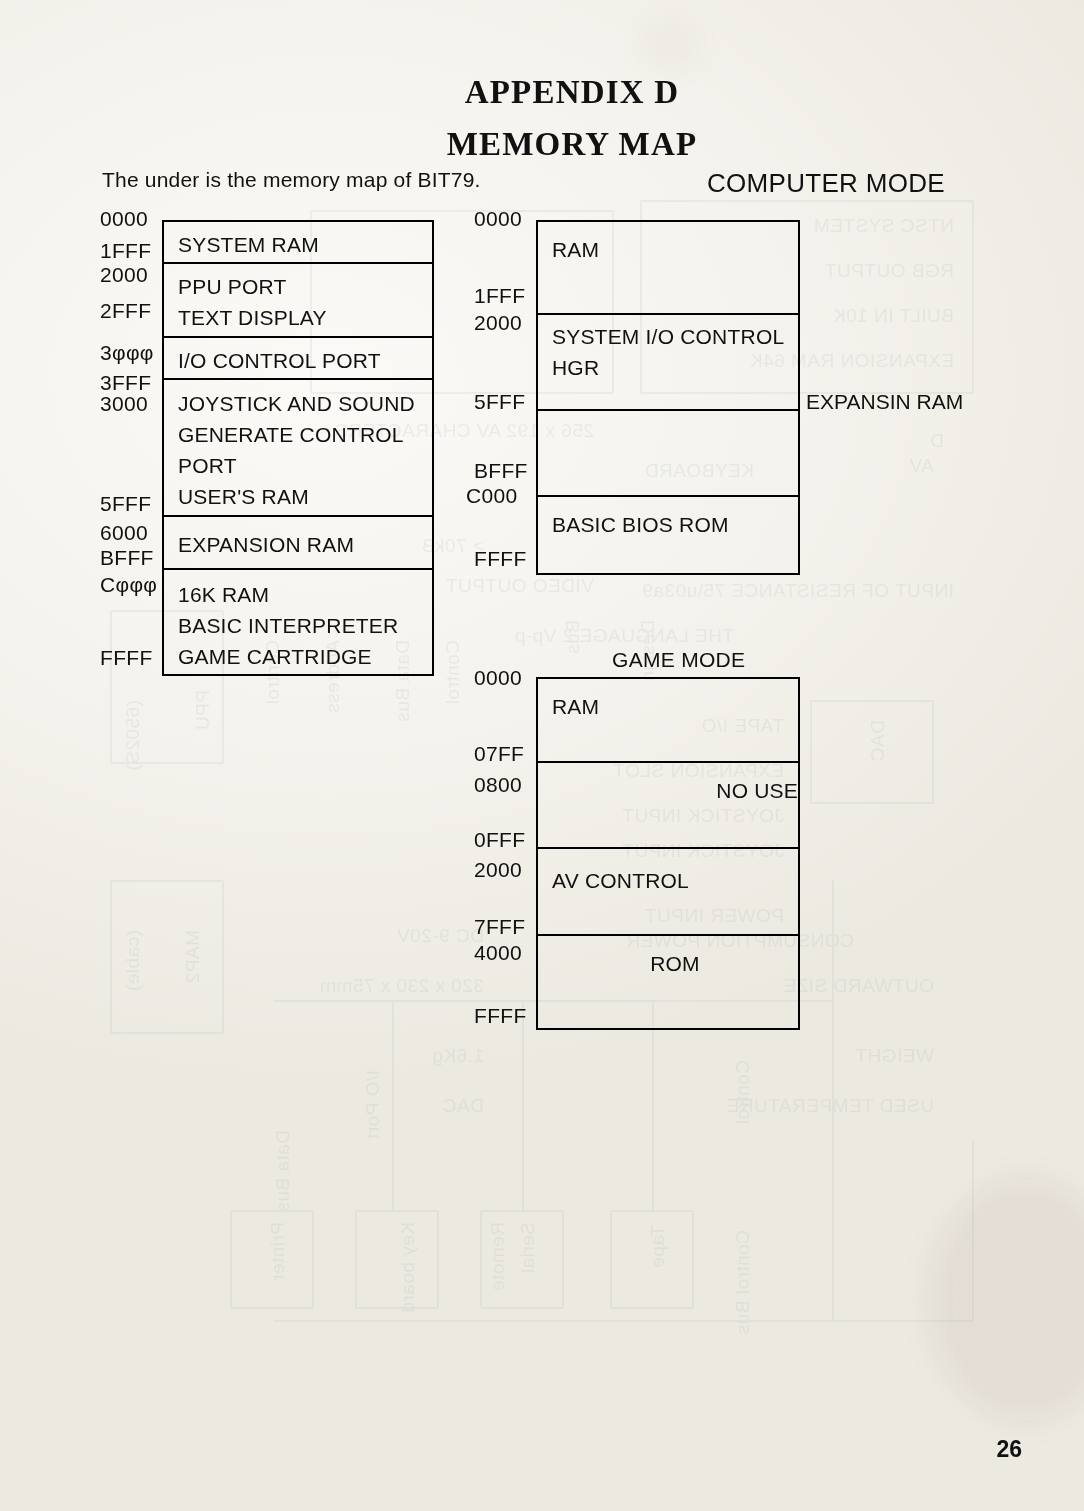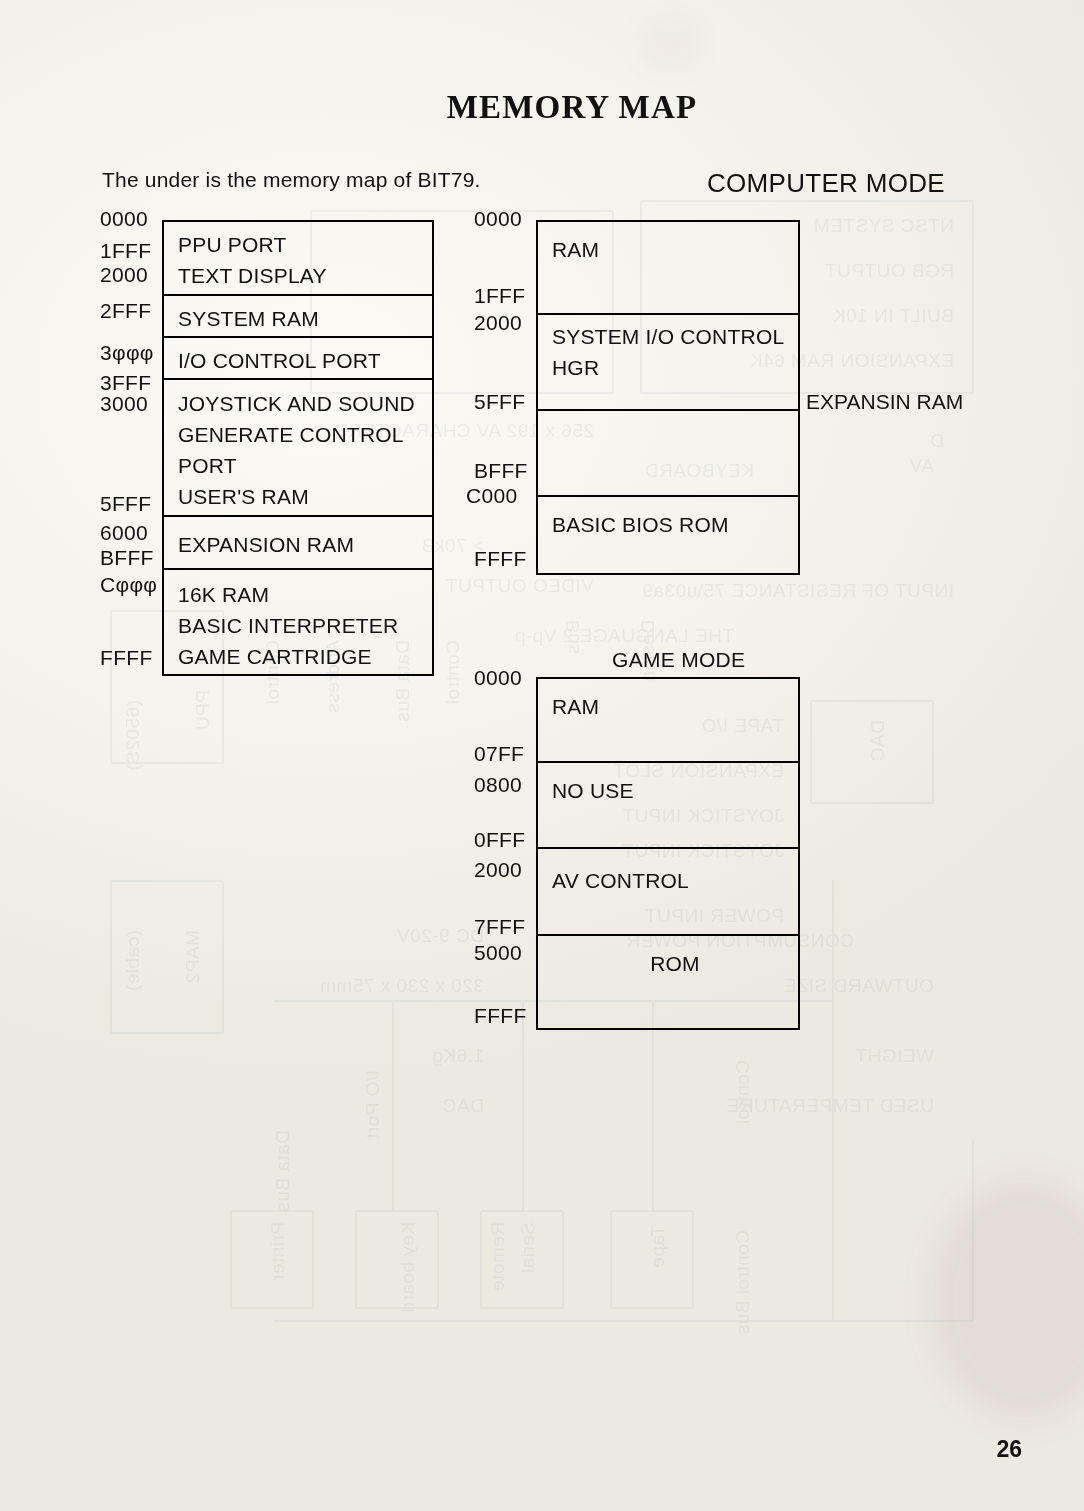--- a/index.html
+++ b/index.html
@@ -220,39 +220,40 @@
     <div class="gline" style="left:430px; top:1000px; width:2px; height:210px;"></div>
     <div class="gline" style="left:560px; top:1000px; width:2px; height:210px;"></div>
     <div class="gline" style="left:690px; top:1000px; width:2px; height:210px;"></div>
     <div class="gline" style="left:250px; top:1000px; width:560px; height:2px;"></div>
   </div>
 
   <div class="blot" style="left:930px; top:1180px; width:190px; height:240px;"></div>
   <div class="blot" style="left:640px; top:20px; width:60px; height:50px; opacity:.5;"></div>
 
   <div class="title-block">
+    <div class="title-main">APPENDIX D</div>
     <div class="title-sub">MEMORY MAP</div>
   </div>
 
   <div class="intro">The under is the memory map of BIT79.</div>
   <div class="mode-computer">COMPUTER MODE</div>
   <div class="mode-game">GAME MODE</div>
 
   <div class="side-note2">EXPANSIN RAM</div>
 
   <div class="map" style="left:162px; top:220px; width:272px; height:456px;">
+    <div class="seg" style="height:42px;">
+      <div class="seg-lines" style="padding-top:7px;">
+        <div class="seg-line">SYSTEM RAM</div>
+      </div>
+    </div>
     <div class="seg" style="height:74px;">
       <div class="seg-lines">
         <div class="seg-line">PPU PORT</div>
         <div class="seg-line">TEXT DISPLAY</div>
-      </div>
-    </div>
-    <div class="seg" style="height:42px;">
-      <div class="seg-lines" style="padding-top:7px;">
-        <div class="seg-line">SYSTEM RAM</div>
       </div>
     </div>
     <div class="seg" style="height:42px;">
       <div class="seg-lines" style="padding-top:7px;">
         <div class="seg-line">I/O CONTROL PORT</div>
       </div>
     </div>
     <div class="seg" style="height:137px;">
       <div class="seg-lines" style="padding-top:8px;">
         <div class="seg-line">JOYSTICK AND SOUND</div>
@@ -320,21 +321,21 @@
   <div class="addr" style="left:466px; top:484px;">C000</div>
   <div class="addr" style="left:474px; top:547px;">FFFF</div>
 
   <div class="map" style="left:536px; top:677px; width:264px; height:353px;">
     <div class="seg" style="height:84px;">
       <div class="seg-lines" style="padding-top:12px;">
         <div class="seg-line">RAM</div>
       </div>
     </div>
     <div class="seg" style="height:86px;">
-      <div class="seg-lines" style="padding-top:12px;">
+      <div class="seg-lines" style="padding-top:12px;text-align:right;">
         <div class="seg-line">NO USE</div>
       </div>
     </div>
     <div class="seg" style="height:87px;">
       <div class="seg-lines" style="padding-top:16px;">
         <div class="seg-line">AV CONTROL</div>
       </div>
     </div>
     <div class="seg" style="height:92px;">
       <div class="seg-lines" style="padding-top:12px;text-align:center;">
@@ -342,17 +343,17 @@
       </div>
     </div>
   </div>
 
   <div class="addr" style="left:474px; top:666px;">0000</div>
   <div class="addr" style="left:474px; top:742px;">07FF</div>
   <div class="addr" style="left:474px; top:773px;">0800</div>
   <div class="addr" style="left:474px; top:828px;">0FFF</div>
   <div class="addr" style="left:474px; top:858px;">2000</div>
   <div class="addr" style="left:474px; top:915px;">7FFF</div>
-  <div class="addr" style="left:474px; top:941px;">5000</div>
+  <div class="addr" style="left:474px; top:941px;">4000</div>
   <div class="addr" style="left:474px; top:1004px;">FFFF</div>
 
   <div class="pagenum">26</div>
 </div>
 
 </body></html>

